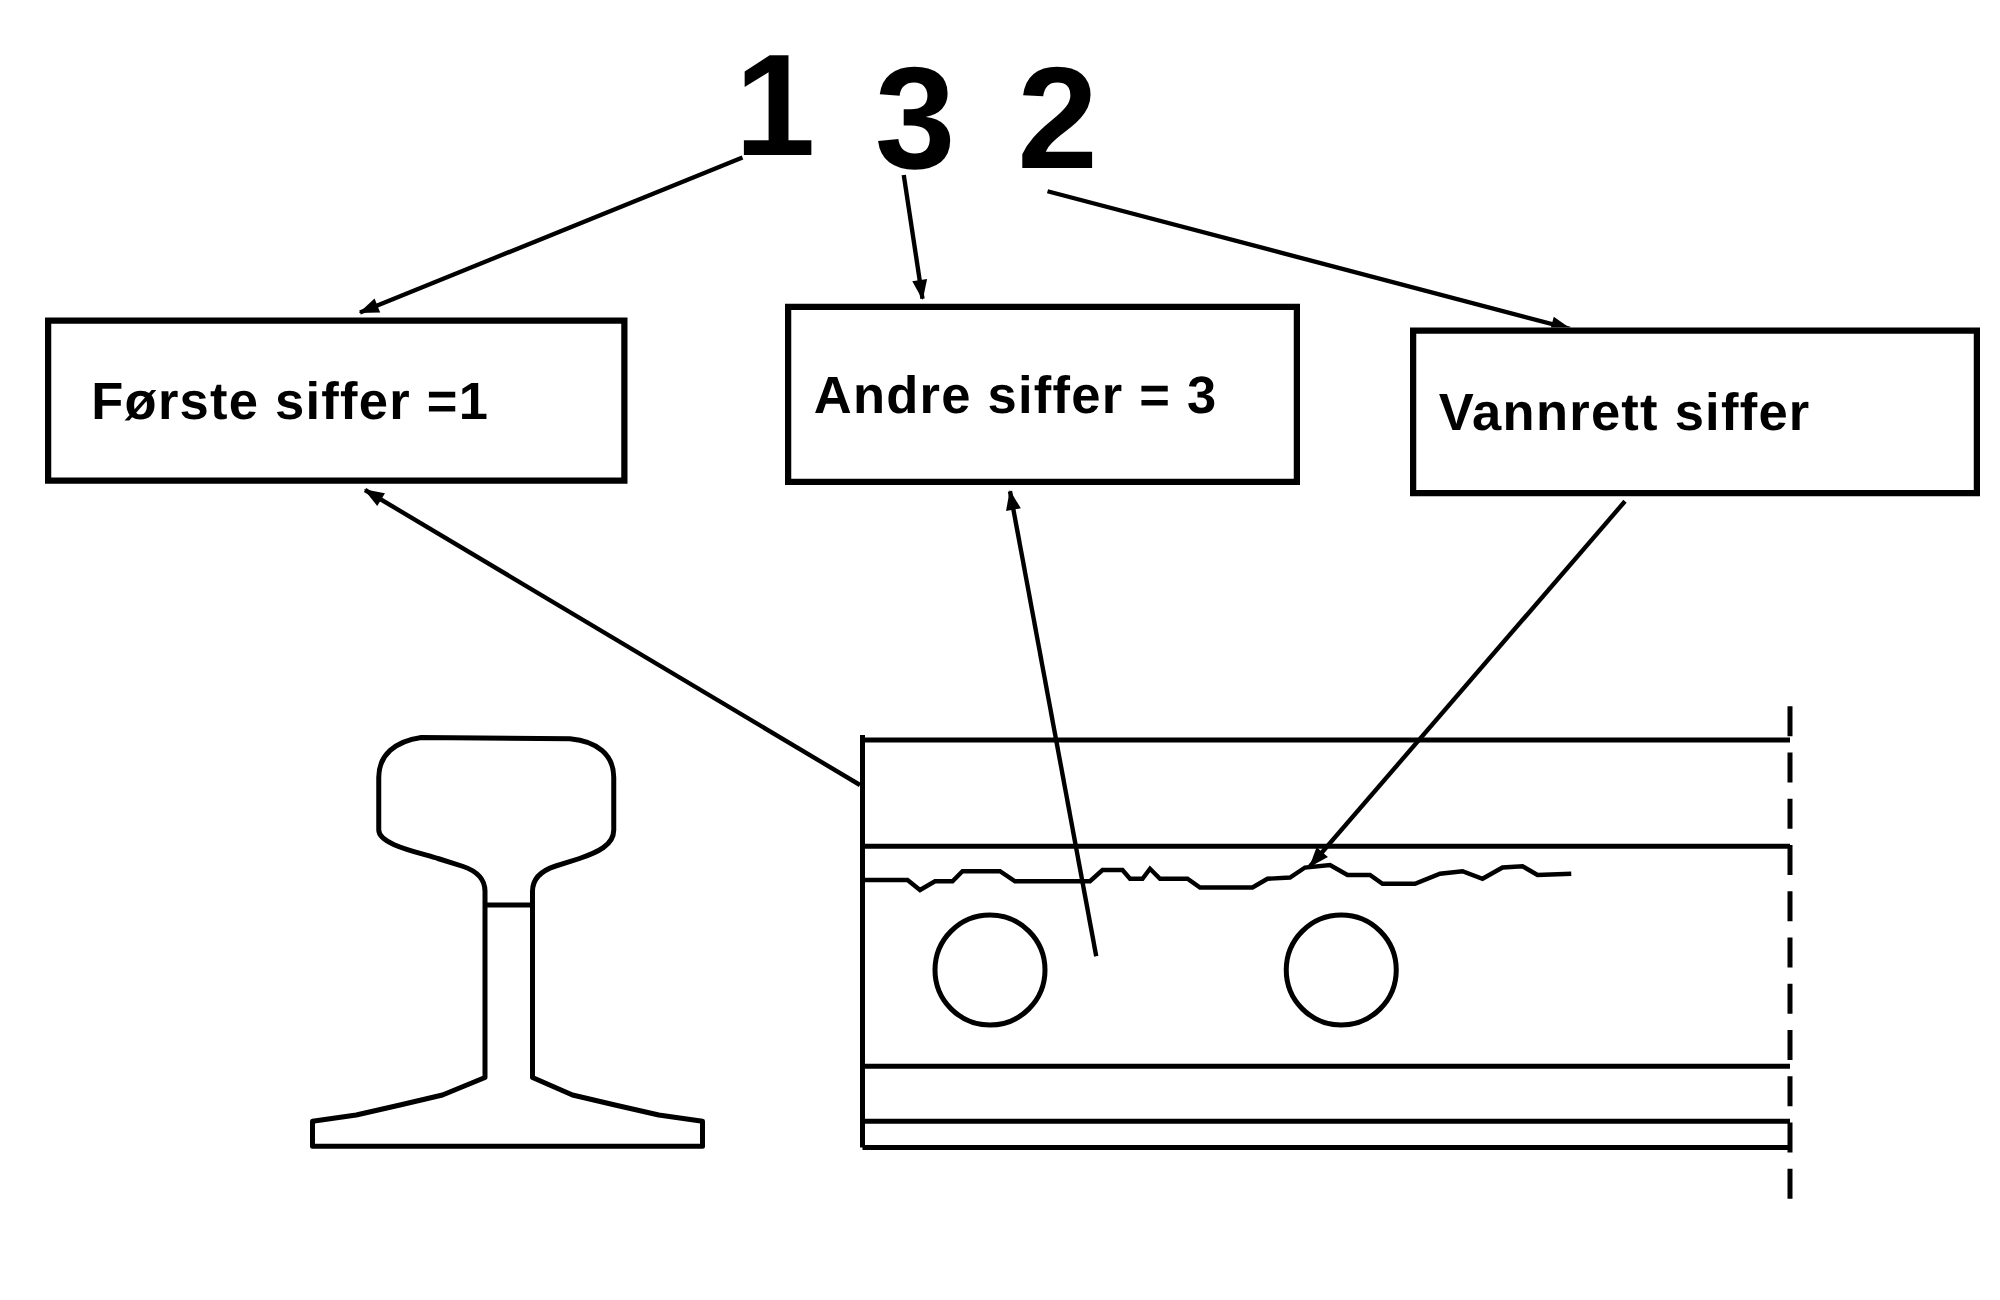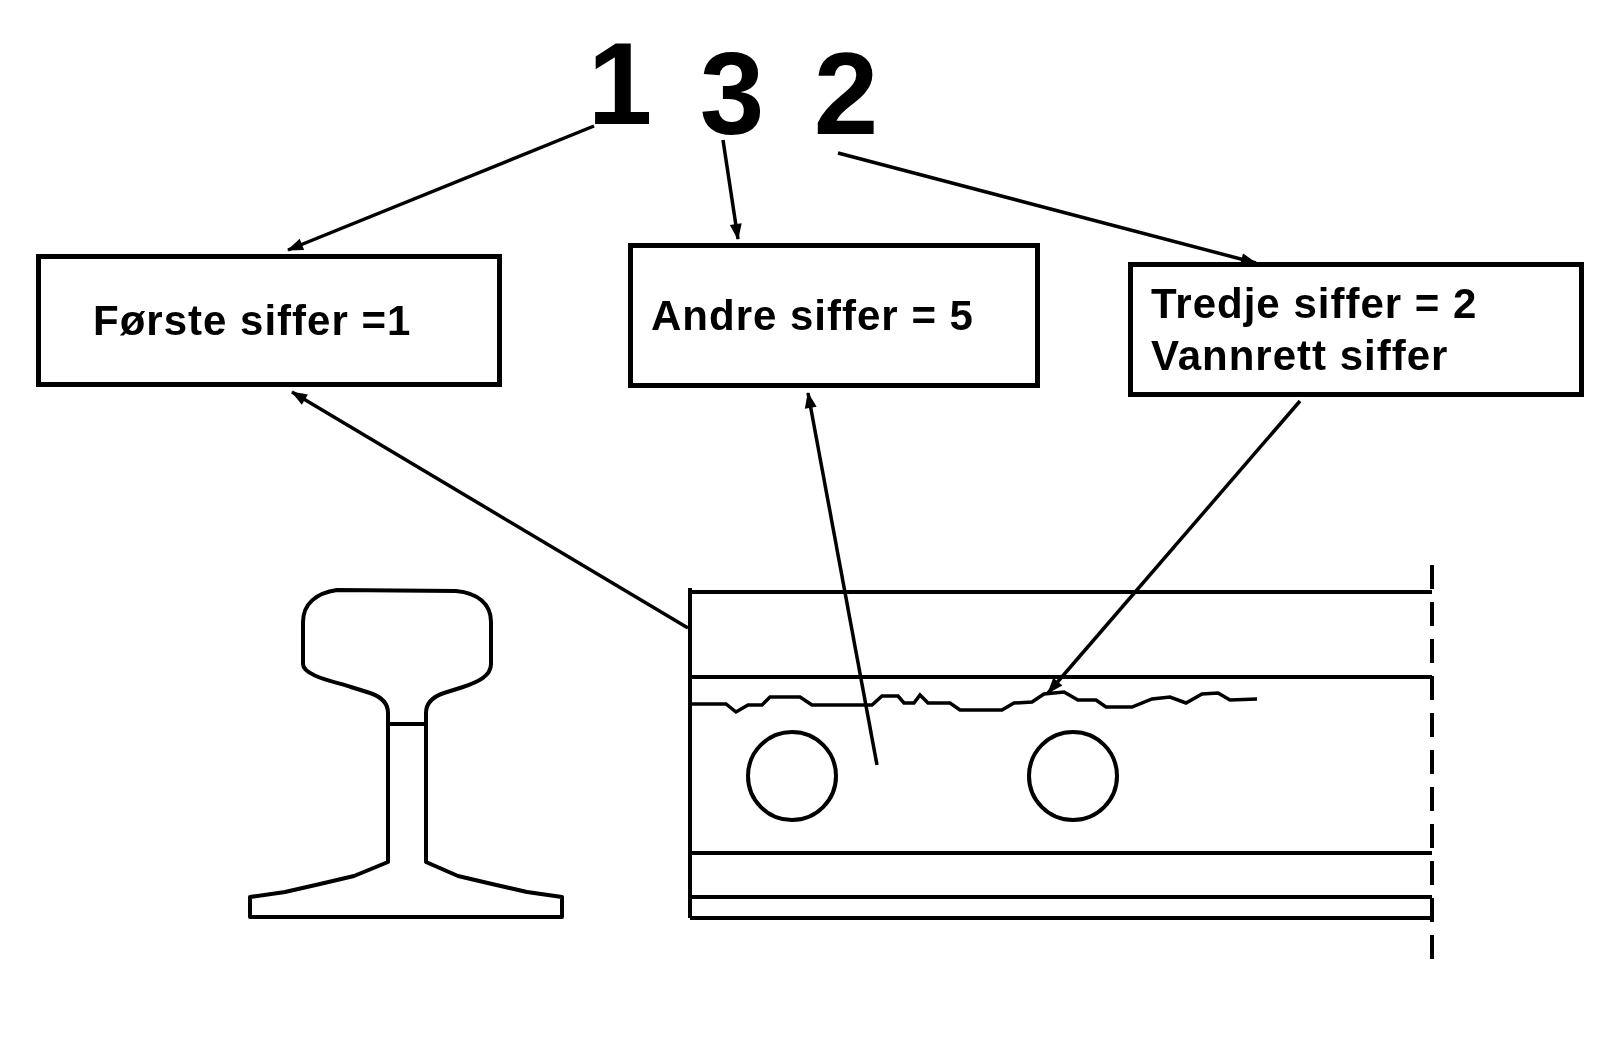--- a/index.html
+++ b/index.html
@@ -43,21 +43,21 @@
     background: #ffffff;
     display: flex;
     flex-direction: column;
     justify-content: center;
     font-weight: bold;
     font-size: 42px;
     line-height: 1.22;
     letter-spacing: 1px;
     white-space: nowrap;
   }
-  .callout-1 { left: 36px;   top: 254px; width: 466px; height: 133px; padding-left: 52px; }
+  .callout-1 { left: 36px;   top: 254px; width: 466px; height: 133px; padding-left: 32px; }
   .callout-2 { left: 628px;  top: 243px; width: 412px; height: 145px; padding-left: 18px; }
   .callout-3 { left: 1128px; top: 262px; width: 456px; height: 135px; padding-left: 18px; }
   .callout .line { display: block; }
 </style>
 </head>
 <body>
 
 <div class="stage">
 
   <svg class="lineart" viewBox="0 0 1600 1040" xmlns="http://www.w3.org/2000/svg">
@@ -126,21 +126,20 @@
 
   <div class="digit digit-1">1</div>
   <div class="digit digit-3">3</div>
   <div class="digit digit-2">2</div>
 
   <div class="callout callout-1">
     <span class="line">Første siffer =1</span>
   </div>
 
   <div class="callout callout-2">
-    <span class="line">Andre siffer = 5</span>
+    <span class="line">Andre siffer = 3</span>
   </div>
 
   <div class="callout callout-3">
-    <span class="line">Tredje siffer = 2</span>
     <span class="line">Vannrett siffer</span>
   </div>
 
 </div>
 
 </body></html>

